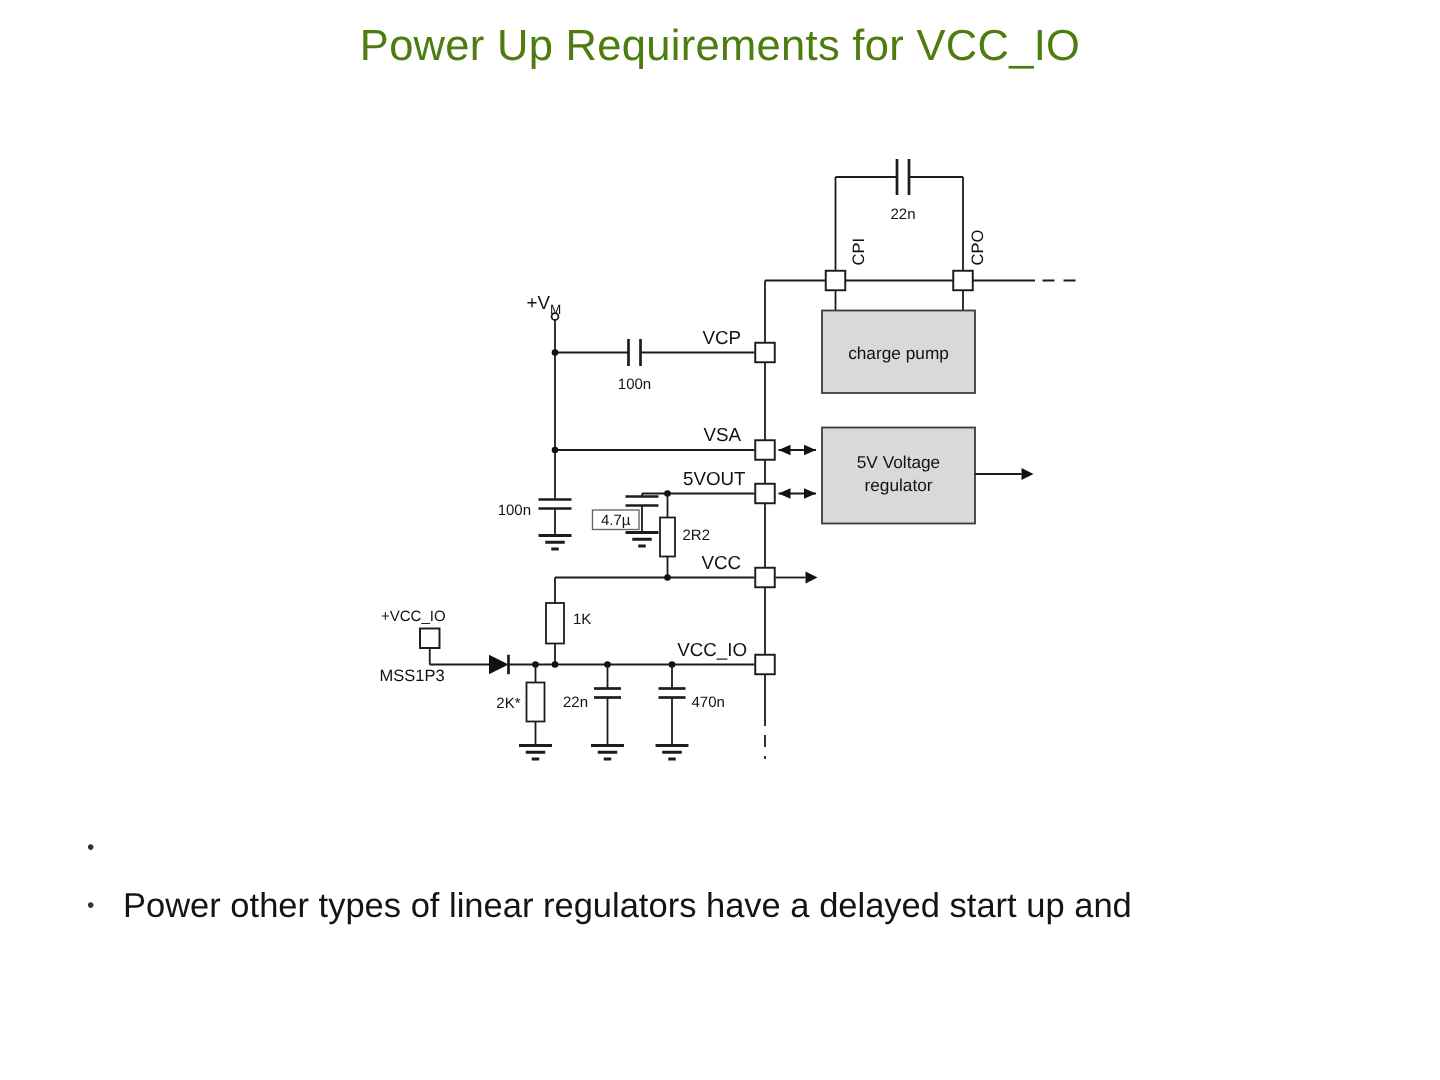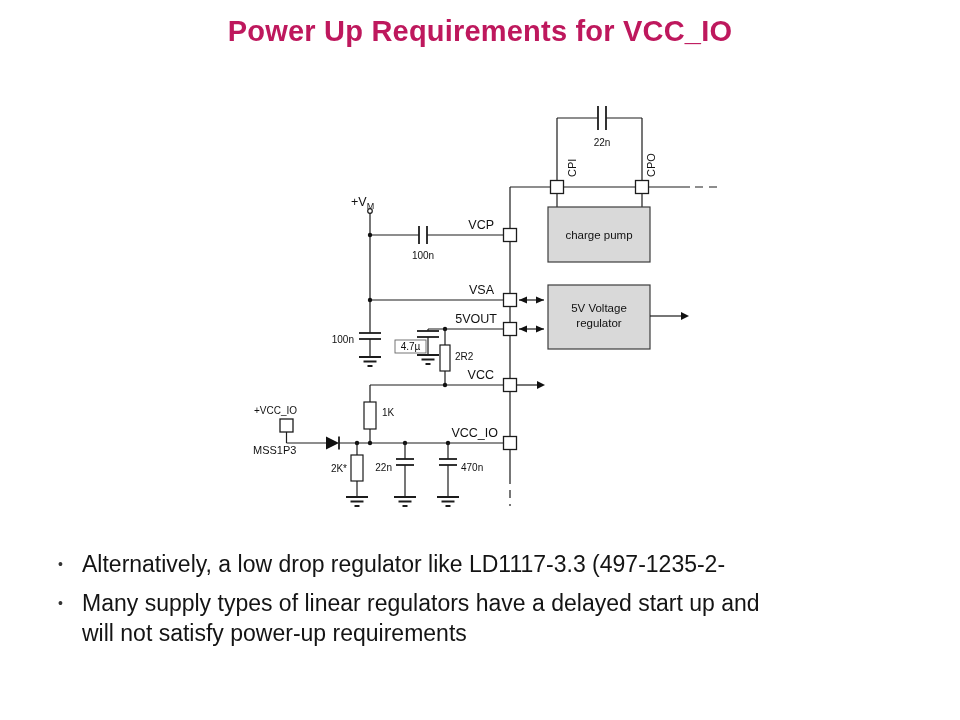--- a/index.html
+++ b/index.html
@@ -1,19 +1,19 @@
 <!DOCTYPE html>
 <html><head>
 <meta charset="utf-8">
 <style>
   * { margin:0; padding:0; box-sizing:border-box; }
   html,body { width:960px; height:720px; background:#ffffff; font-family:"Liberation Sans", sans-serif; }
   .page { position:relative; width:960px; height:720px; background:#fff; overflow:hidden; }
   .title { position:absolute; top:15px; left:0; width:100%; text-align:center;
-           font-size:29px; font-weight:bold; color:#be185d; letter-spacing:0.2px; }
+           font-size:29px; font-weight:normal; color:#4d7c0f; letter-spacing:0.2px; }
   .circuit { position:absolute; left:0; top:0; }
   .bullets { position:absolute; left:58px; top:549px; width:870px; display:flex; flex-direction:column; gap:9px; }
   .bullet { display:flex; align-items:flex-start; font-size:23px; line-height:30px; color:#141414; }
   .bullet .dot { flex:0 0 24px; font-size:14px; line-height:30px; color:#333; }
   .bullet .txt .line { display:block; }
   svg .wire  { stroke:#1c1c1c; stroke-width:1.2; fill:none; }
   svg .wire-thick { stroke:#1c1c1c; stroke-width:1.8; fill:none; }
   svg .dashed { stroke:#1c1c1c; stroke-width:1.2; fill:none; stroke-dasharray:8 6; }
   svg .gnd  { stroke:#1c1c1c; stroke-width:2; fill:none; }
   svg .pin  { fill:#ffffff; stroke:#1c1c1c; stroke-width:1.3; }
@@ -210,25 +210,23 @@
       <line class="gnd" x1="445.5" y1="506" x2="450.5" y2="506"></line>
       <text class="lbl10" x="461" y="471">470n</text>
     </g>
 
   </svg>
 
   <div class="bullets">
     <div class="bullet">
       <span class="dot">•</span>
       <span class="txt">
-        <span class="line">Alternatively, a low drop regulator like LD1117-3.3 (497-1235-2-</span>
       </span>
     </div>
     <div class="bullet">
       <span class="dot">•</span>
       <span class="txt">
-        <span class="line">Many supply types of linear regulators have a delayed start up and</span>
-        <span class="line">will not satisfy power-up requirements</span>
+        <span class="line">Power other types of linear regulators have a delayed start up and</span>
       </span>
     </div>
   </div>
 
 </div>
 
 </body></html>

